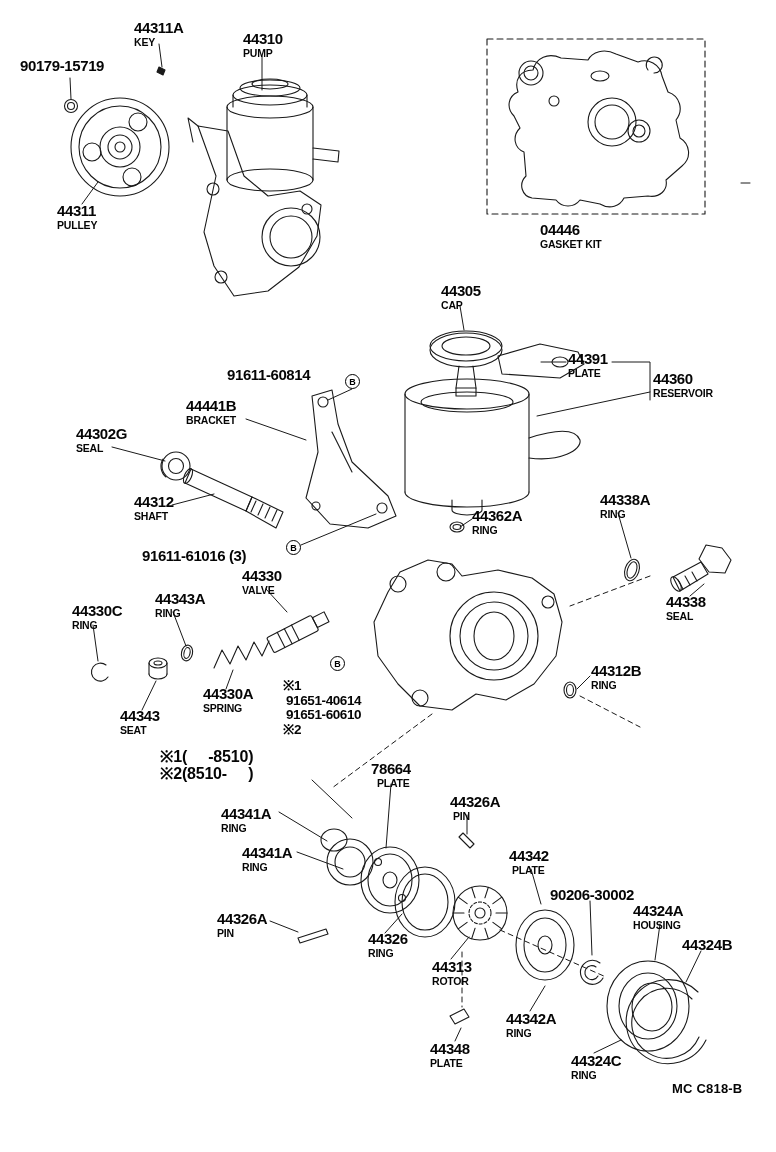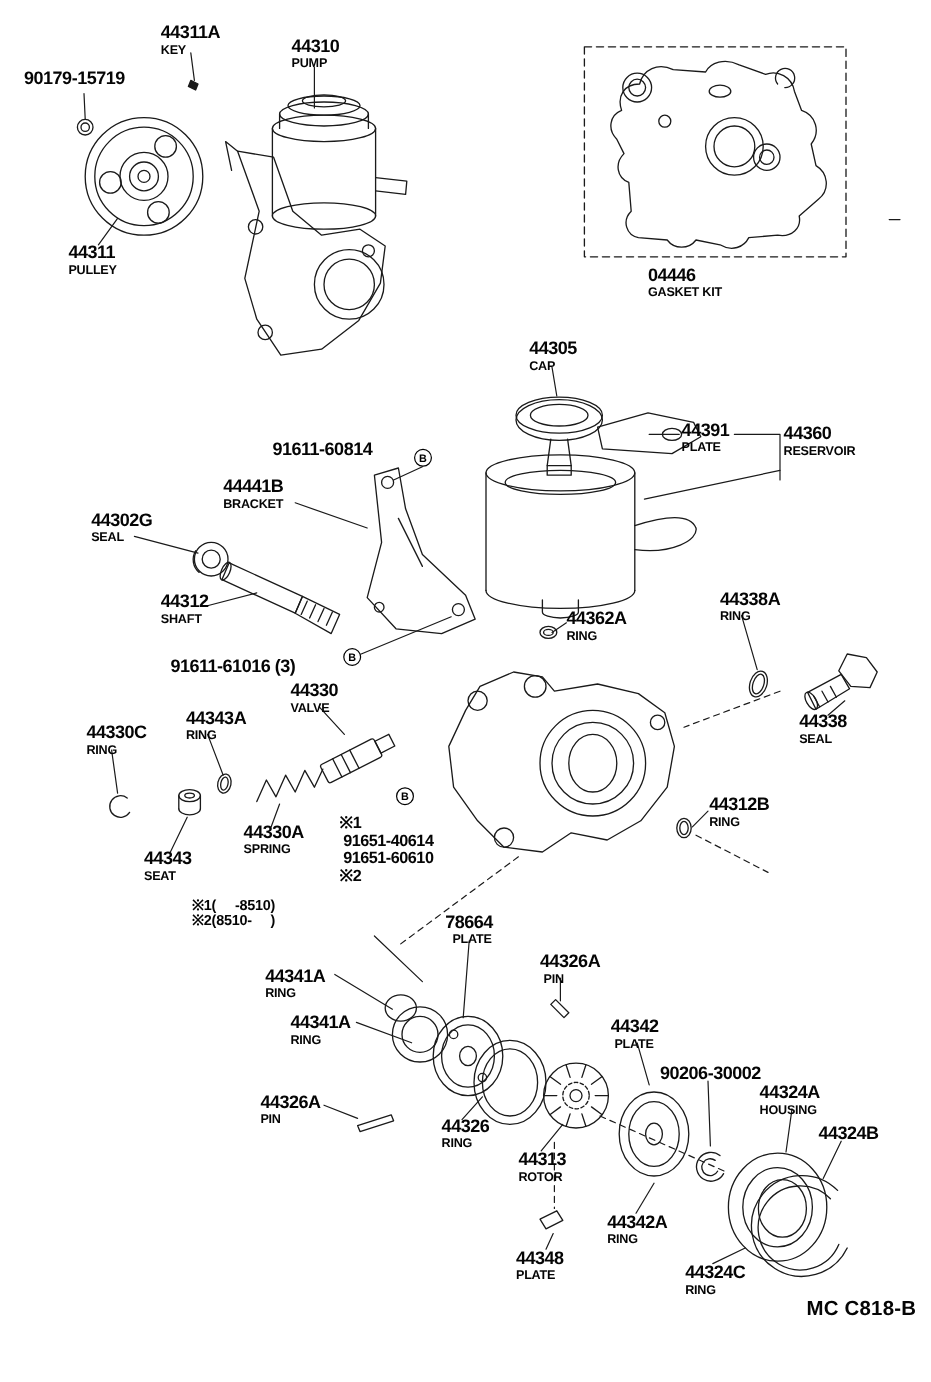--- a/index.html
+++ b/index.html
@@ -3,23 +3,23 @@
 <meta charset="utf-8">
 <style>
   html,body{margin:0;padding:0;background:#fff;}
   .canvas{position:relative;width:776px;height:1152px;background:#ffffff;
           font-family:"Liberation Sans",sans-serif;overflow:hidden;color:#000;}
   svg.art{position:absolute;left:0;top:0;}
   .lbl{position:absolute;font-weight:700;color:#050505;}
   .num{display:block;font-size:15px;line-height:1.08;letter-spacing:-0.4px;white-space:pre;}
   .desc{display:block;font-size:10.5px;line-height:1.2;letter-spacing:-0.2px;white-space:pre;}
   .notes-bolts .num{font-size:13.5px;}
-  .ranges .num{font-size:12px;letter-spacing:-0.2px;}
+  .ranges .num{font-size:16px;letter-spacing:-0.2px;}
   .ctr{}
-  .footer .num{font-size:17px;letter-spacing:0.2px;}
+  .footer .num{font-size:13px;letter-spacing:0.2px;}
   .bsym{position:absolute;width:13px;height:13px;border:1.4px solid #000;border-radius:50%;
         font-size:9px;font-weight:700;display:flex;align-items:center;justify-content:center;}
 </style>
 </head>
 <body>
 
 <div class="canvas">
 
 <svg class="art" width="776" height="1152" viewBox="0 0 776 1152" fill="none" stroke="#1a1a1a" stroke-width="1.1" stroke-linecap="round" stroke-linejoin="round">
 
@@ -292,21 +292,21 @@
   <span class="num">44305</span>
   <span class="desc">CAP</span>
 </div>
 <div class="lbl" style="left:227px;top:367px">
   <span class="num">91611-60814</span>
 </div>
 <div class="lbl" style="left:568px;top:351px">
   <span class="num">44391</span>
   <span class="desc">PLATE</span>
 </div>
-<div class="lbl" style="left:653px;top:354px">
+<div class="lbl" style="left:653px;top:371px">
   <span class="num">44360</span>
   <span class="desc">RESERVOIR</span>
 </div>
 <div class="lbl" style="left:186px;top:398px">
   <span class="num">44441B</span>
   <span class="desc">BRACKET</span>
 </div>
 <div class="lbl" style="left:76px;top:426px">
   <span class="num">44302G</span>
   <span class="desc">SEAL</span>

